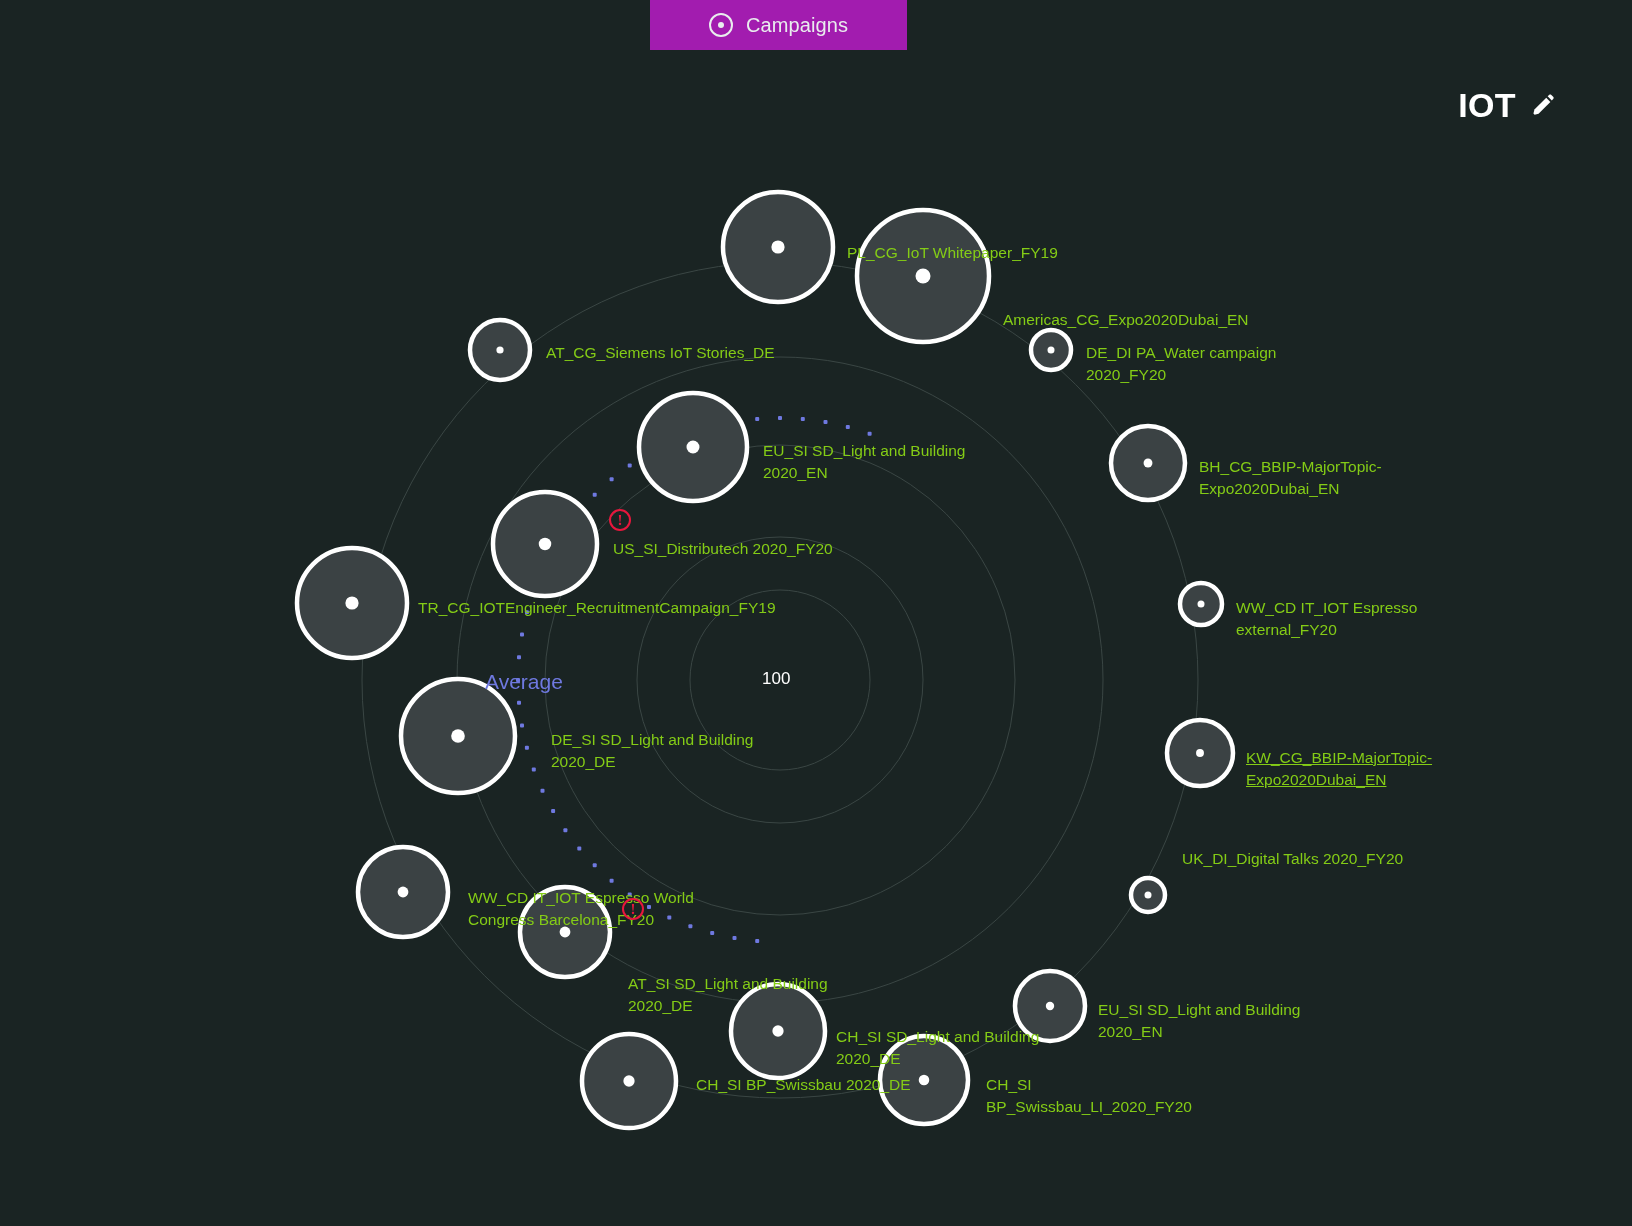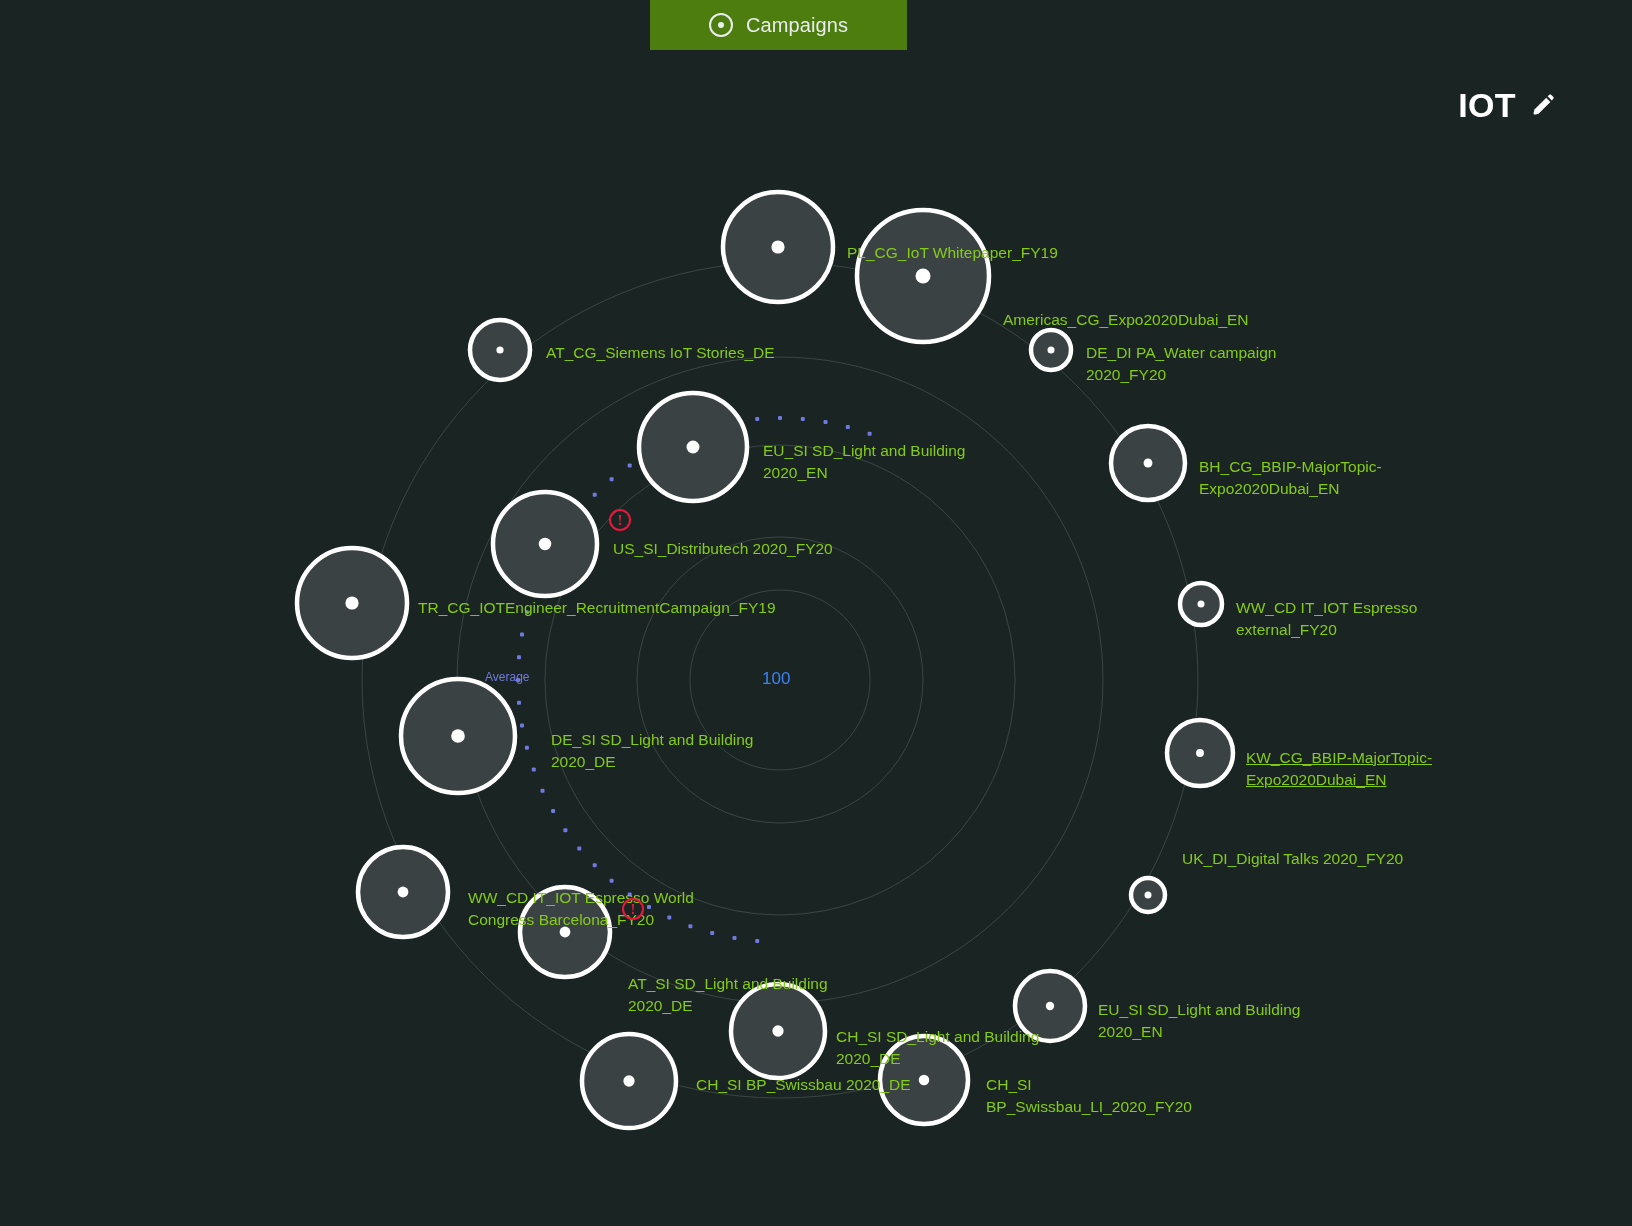--- a/index.html
+++ b/index.html
@@ -8,21 +8,21 @@
     background:#1a2423;
     font-family:"Liberation Sans","DejaVu Sans",sans-serif;
     overflow:hidden;position:relative;
     -webkit-font-smoothing:antialiased;
   }
   #stage{position:absolute;left:0;top:0;width:1632px;height:1226px;}
 
   
   .tabbar{
     position:absolute;left:650px;top:0;width:257px;height:50px;
-    background:#4d7c0f;display:flex;align-items:center;justify-content:center;gap:13px;
+    background:#a21caf;display:flex;align-items:center;justify-content:center;gap:13px;
   }
   .tab-icon{width:24px;height:24px;border:2px solid #e9edee;border-radius:50%;
     display:flex;align-items:center;justify-content:center;box-sizing:border-box;}
   .tab-icon i{display:block;width:6px;height:6px;border-radius:50%;background:#e9edee;}
   .tab-label{color:#e9edee;font-size:20px;letter-spacing:.1px;}
 
   
   .title-wrap{
     position:absolute;left:0;top:86px;width:1556px;
     display:flex;align-items:center;justify-content:flex-end;gap:14px;
@@ -32,24 +32,24 @@
 
   
   svg.radar{position:absolute;left:0;top:0;width:1632px;height:1226px;display:block;}
 
   
   .lbl{
     position:absolute;color:#84cc16;font-size:15.5px;line-height:21.5px;
     white-space:pre-line;pointer-events:auto;
   }
   .center-num{
-    position:absolute;color:#3b82f6;font-size:17px;
+    position:absolute;color:#ffffff;font-size:17px;
   }
   .avg-lbl{
-    position:absolute;color:#6f79e0;font-size:12px;
+    position:absolute;color:#6f79e0;font-size:21px;
   }
   
   .warn{
     position:absolute;width:22px;height:22px;border:2px solid #e8173d;border-radius:50%;
     box-sizing:border-box;display:flex;align-items:center;justify-content:center;
     color:#e8173d;font-size:15px;font-weight:bold;line-height:1;font-family:"Liberation Serif",serif;
   }
 </style>
 </head>
 <body>

